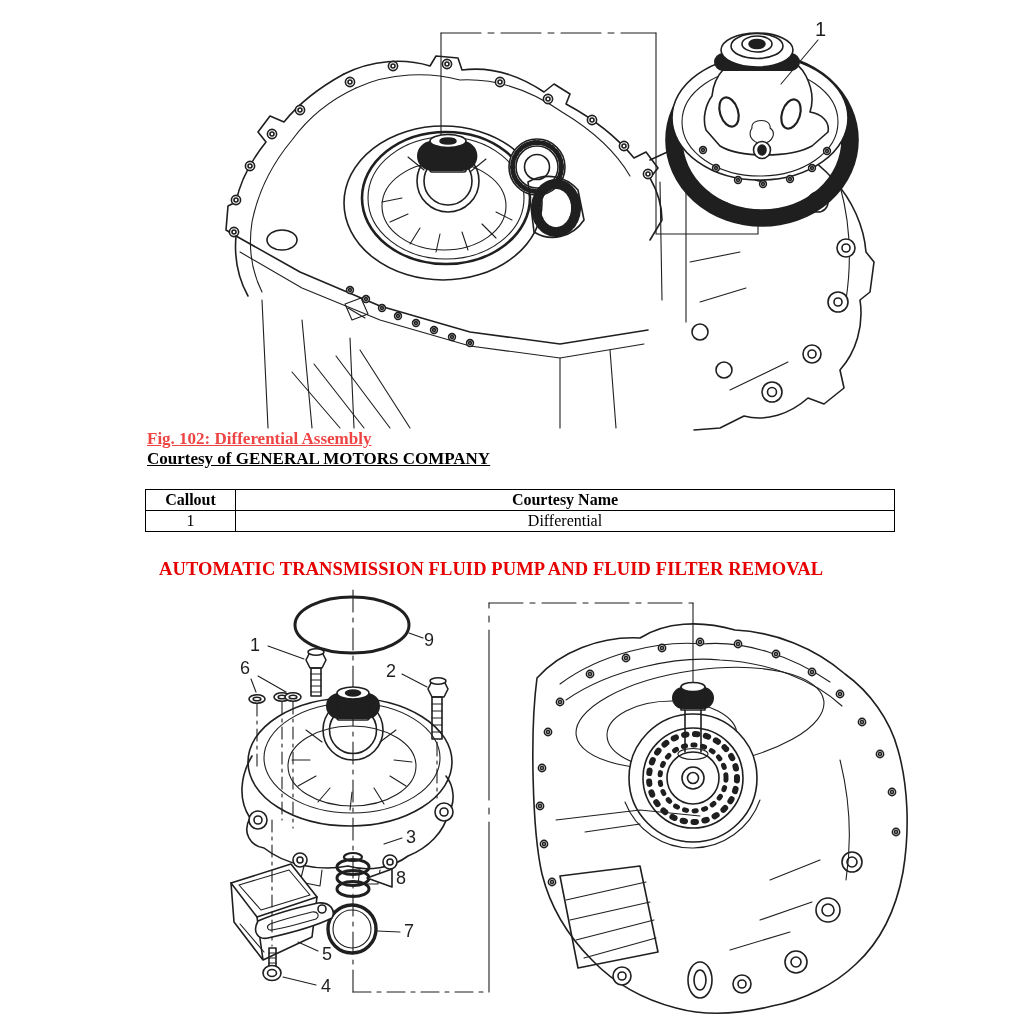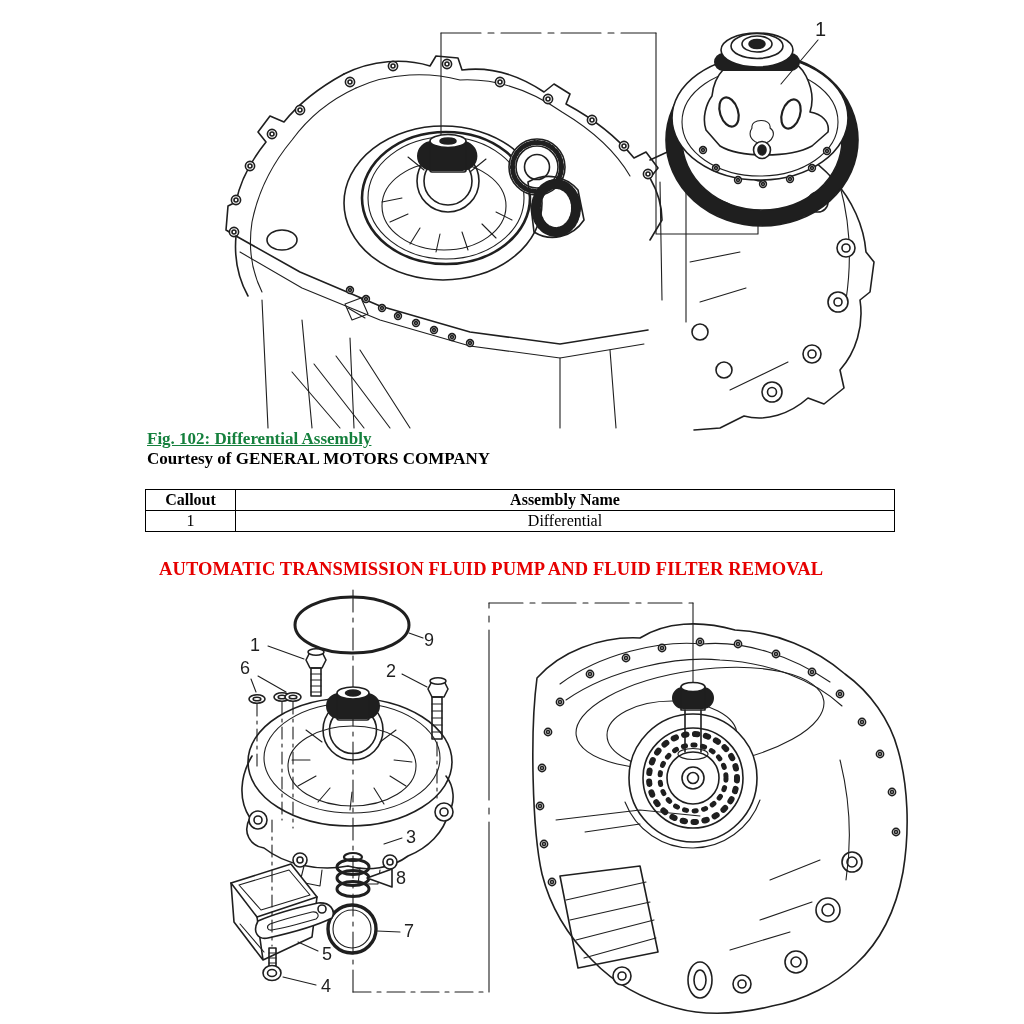--- a/index.html
+++ b/index.html
@@ -7,22 +7,22 @@
         font-family:"Liberation Serif","DejaVu Serif",serif;color:#000;}
   svg{position:absolute;left:0;}
   svg .ln{stroke:#1f1f1f;fill:none;stroke-width:1.6;stroke-linecap:round;stroke-linejoin:round;}
   svg .thin{stroke-width:1.1;}
   svg .thick{stroke-width:2.6;}
   .fig1{top:0;width:1024px;height:440px;}
   .fig2{top:580px;width:1024px;height:444px;}
   .co{font-family:"Liberation Sans","DejaVu Sans",sans-serif;font-size:18px;fill:#1f1f1f;stroke:none;}
   .co1{font-size:20px;}
   .caption{position:absolute;left:147px;top:429px;line-height:20px;white-space:nowrap;}
-  .figlink{color:#15803d;font-weight:bold;font-size:17px;text-decoration:underline;cursor:pointer;}
-  .courtesy{font-weight:bold;font-size:17px;color:#000;}
+  .figlink{color:#ef4444;font-weight:bold;font-size:17px;text-decoration:underline;cursor:pointer;}
+  .courtesy{font-weight:bold;font-size:17px;color:#000;text-decoration:underline;}
   table.callouts{position:absolute;left:145px;top:489px;width:750px;border-collapse:collapse;
         font-size:16px;table-layout:fixed;}
   table.callouts th,table.callouts td{border:1.5px solid #000;height:20px;padding:0 4px;}
   table.callouts th{font-weight:bold;text-align:center;}
   td.c-callout{text-align:center;}
   td.c-name{text-align:center;}
   col.w0{width:90px;}
   .red-heading{position:absolute;left:147px;top:547px;margin:12px;font-size:18.5px;font-weight:bold;
         color:#e60000;white-space:nowrap;letter-spacing:0.1px;}
 </style>
@@ -168,21 +168,21 @@
   </div>
 
   <table class="callouts">
     <colgroup>
         <col class="w0">
         <col>
       </colgroup>
     <thead>
       <tr>
         <th>Callout</th>
-        <th>Assembly Name</th>
+        <th>Courtesy Name</th>
       </tr>
     </thead>
     <tbody>
       <tr>
         <td class="c-callout">1</td>
         <td class="c-name">Differential</td>
       </tr>
     </tbody>
   </table>
 

